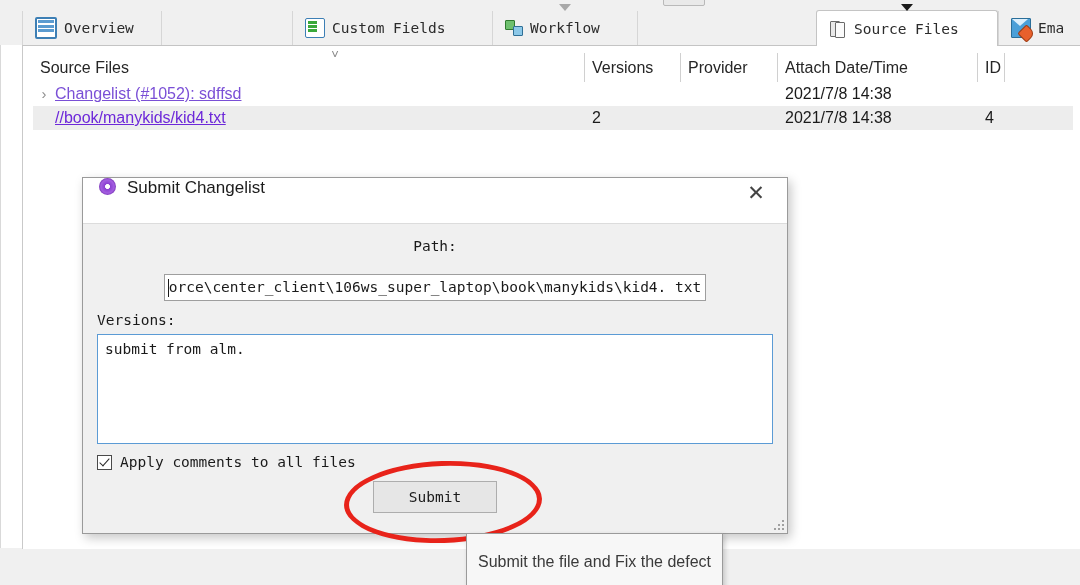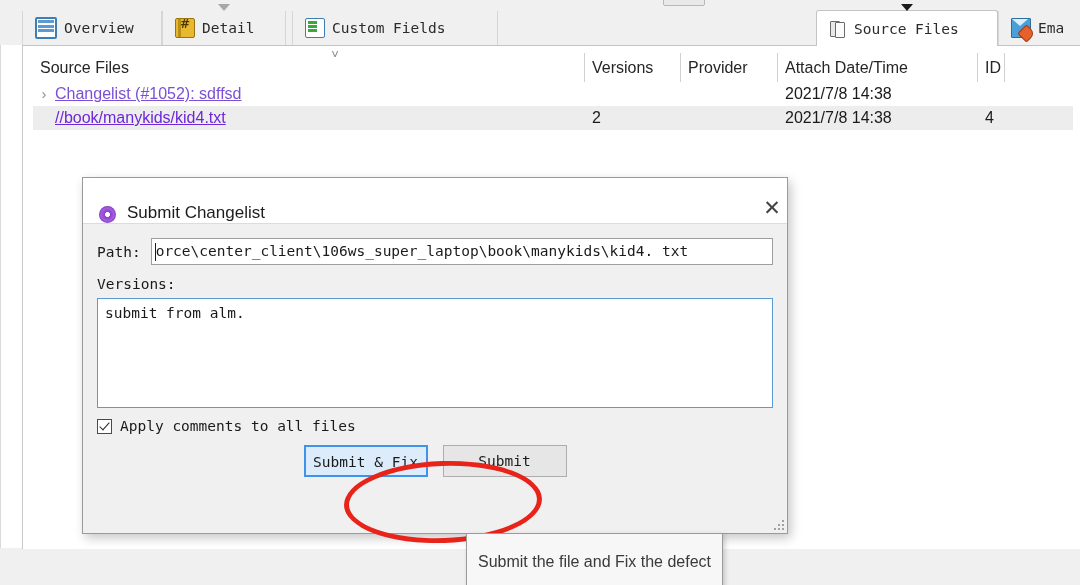--- a/index.html
+++ b/index.html
@@ -309,22 +309,22 @@
     background: #f0f0f0;
     border: 1px solid #9a9a9a;
     box-shadow: 3px 4px 10px rgba(0,0,0,0.22);
     z-index: 20;
   }
   #dialog-titlebar {
     height: 45px;
     background: #ffffff;
     border-bottom: 1px solid #dcdcdc;
     display: flex;
-    align-items: flex-end;
-    padding: 0 0 0 16px;
+    align-items: flex-start;
+    padding: 0 16px 0 16px;
   }
   .dlg-icon {
     width: 17px; height: 17px;
     border-radius: 50%;
     background: radial-gradient(circle at 50% 50%, #ffffff 0%, #ffffff 18%, #8a3fd0 22%, #a45ee0 55%, #6b27aa 78%, #d8c0ee 100%);
     flex: 0 0 17px;
     margin-right: 11px;
   }
   #dialog-title {
     font-size: 17px;
@@ -343,22 +343,23 @@
   }
   #dialog-body {
     padding: 14px 14px 0 14px;
     font-family: "DejaVu Sans Mono", "Liberation Mono", monospace;
     font-size: 14.5px;
     color: #1a1a1a;
   }
   .path-row {
     display: flex;
     align-items: center;
-    gap: 10px;
+    gap: 20px;
     margin-bottom: 11px;
+    flex-direction: column;
   }
   .path-label { flex: 0 0 auto; }
   #path-input {
     flex: 1;
     box-sizing: border-box;
     height: 27px;
     line-height: 25px;
     background: #ffffff;
     border: 1px solid #9e9e9e;
     padding: 0 4px;
@@ -488,31 +489,31 @@
 
   <div class="top-stub"></div>
 
   <div id="tabstrip">
 
     <div class="tab first" style="left:22px;width:140px;">
       <span class="tab-icon ic-overview"></span>
       <span>Overview</span>
     </div>
 
-    <div class="tab" style="left:162px;width:124px;">
-      <span class="tab-caret"></span>
-      <span class="tab-icon ic-detail"></span>
-      <span>Detail</span>
-    </div>
 
     <div class="tab" style="left:292px;width:206px;">
       <span class="tab-icon ic-custom"></span>
       <span>Custom Fields</span>
     </div>
 
+    <div class="tab" style="left:492px;width:146px;">
+      <span class="tab-caret"></span>
+      <span class="tab-icon ic-workflow"></span>
+      <span>Workflow</span>
+    </div>
 
 
     <div class="tab selected" style="left:816px;width:182px;">
       <span class="tab-caret"></span>
       <span class="tab-icon ic-sourcefiles"></span>
       <span>Source Files</span>
     </div>
 
     <div class="tab" style="left:998px;width:110px;">
       <span class="tab-icon ic-email"></span>
@@ -579,21 +580,20 @@
       <div class="comments-label">Versions:</div>
 
       <div id="comments-box">submit from alm.</div>
 
       <div class="check-row">
         <span class="checkbox checked"></span>
         <span>Apply comments to all files</span>
       </div>
 
       <div id="dialog-buttons">
-        <div class="dlg-btn focused">Submit &amp; Fix</div>
         <div class="dlg-btn">Submit</div>
       </div>
 
     </div>
 
     <div id="resize-grip">
       <i style="right:0;bottom:0;"></i>
         <i style="right:4px;bottom:0;"></i>
         <i style="right:8px;bottom:0;"></i>
       <i style="right:0;bottom:4px;"></i>

